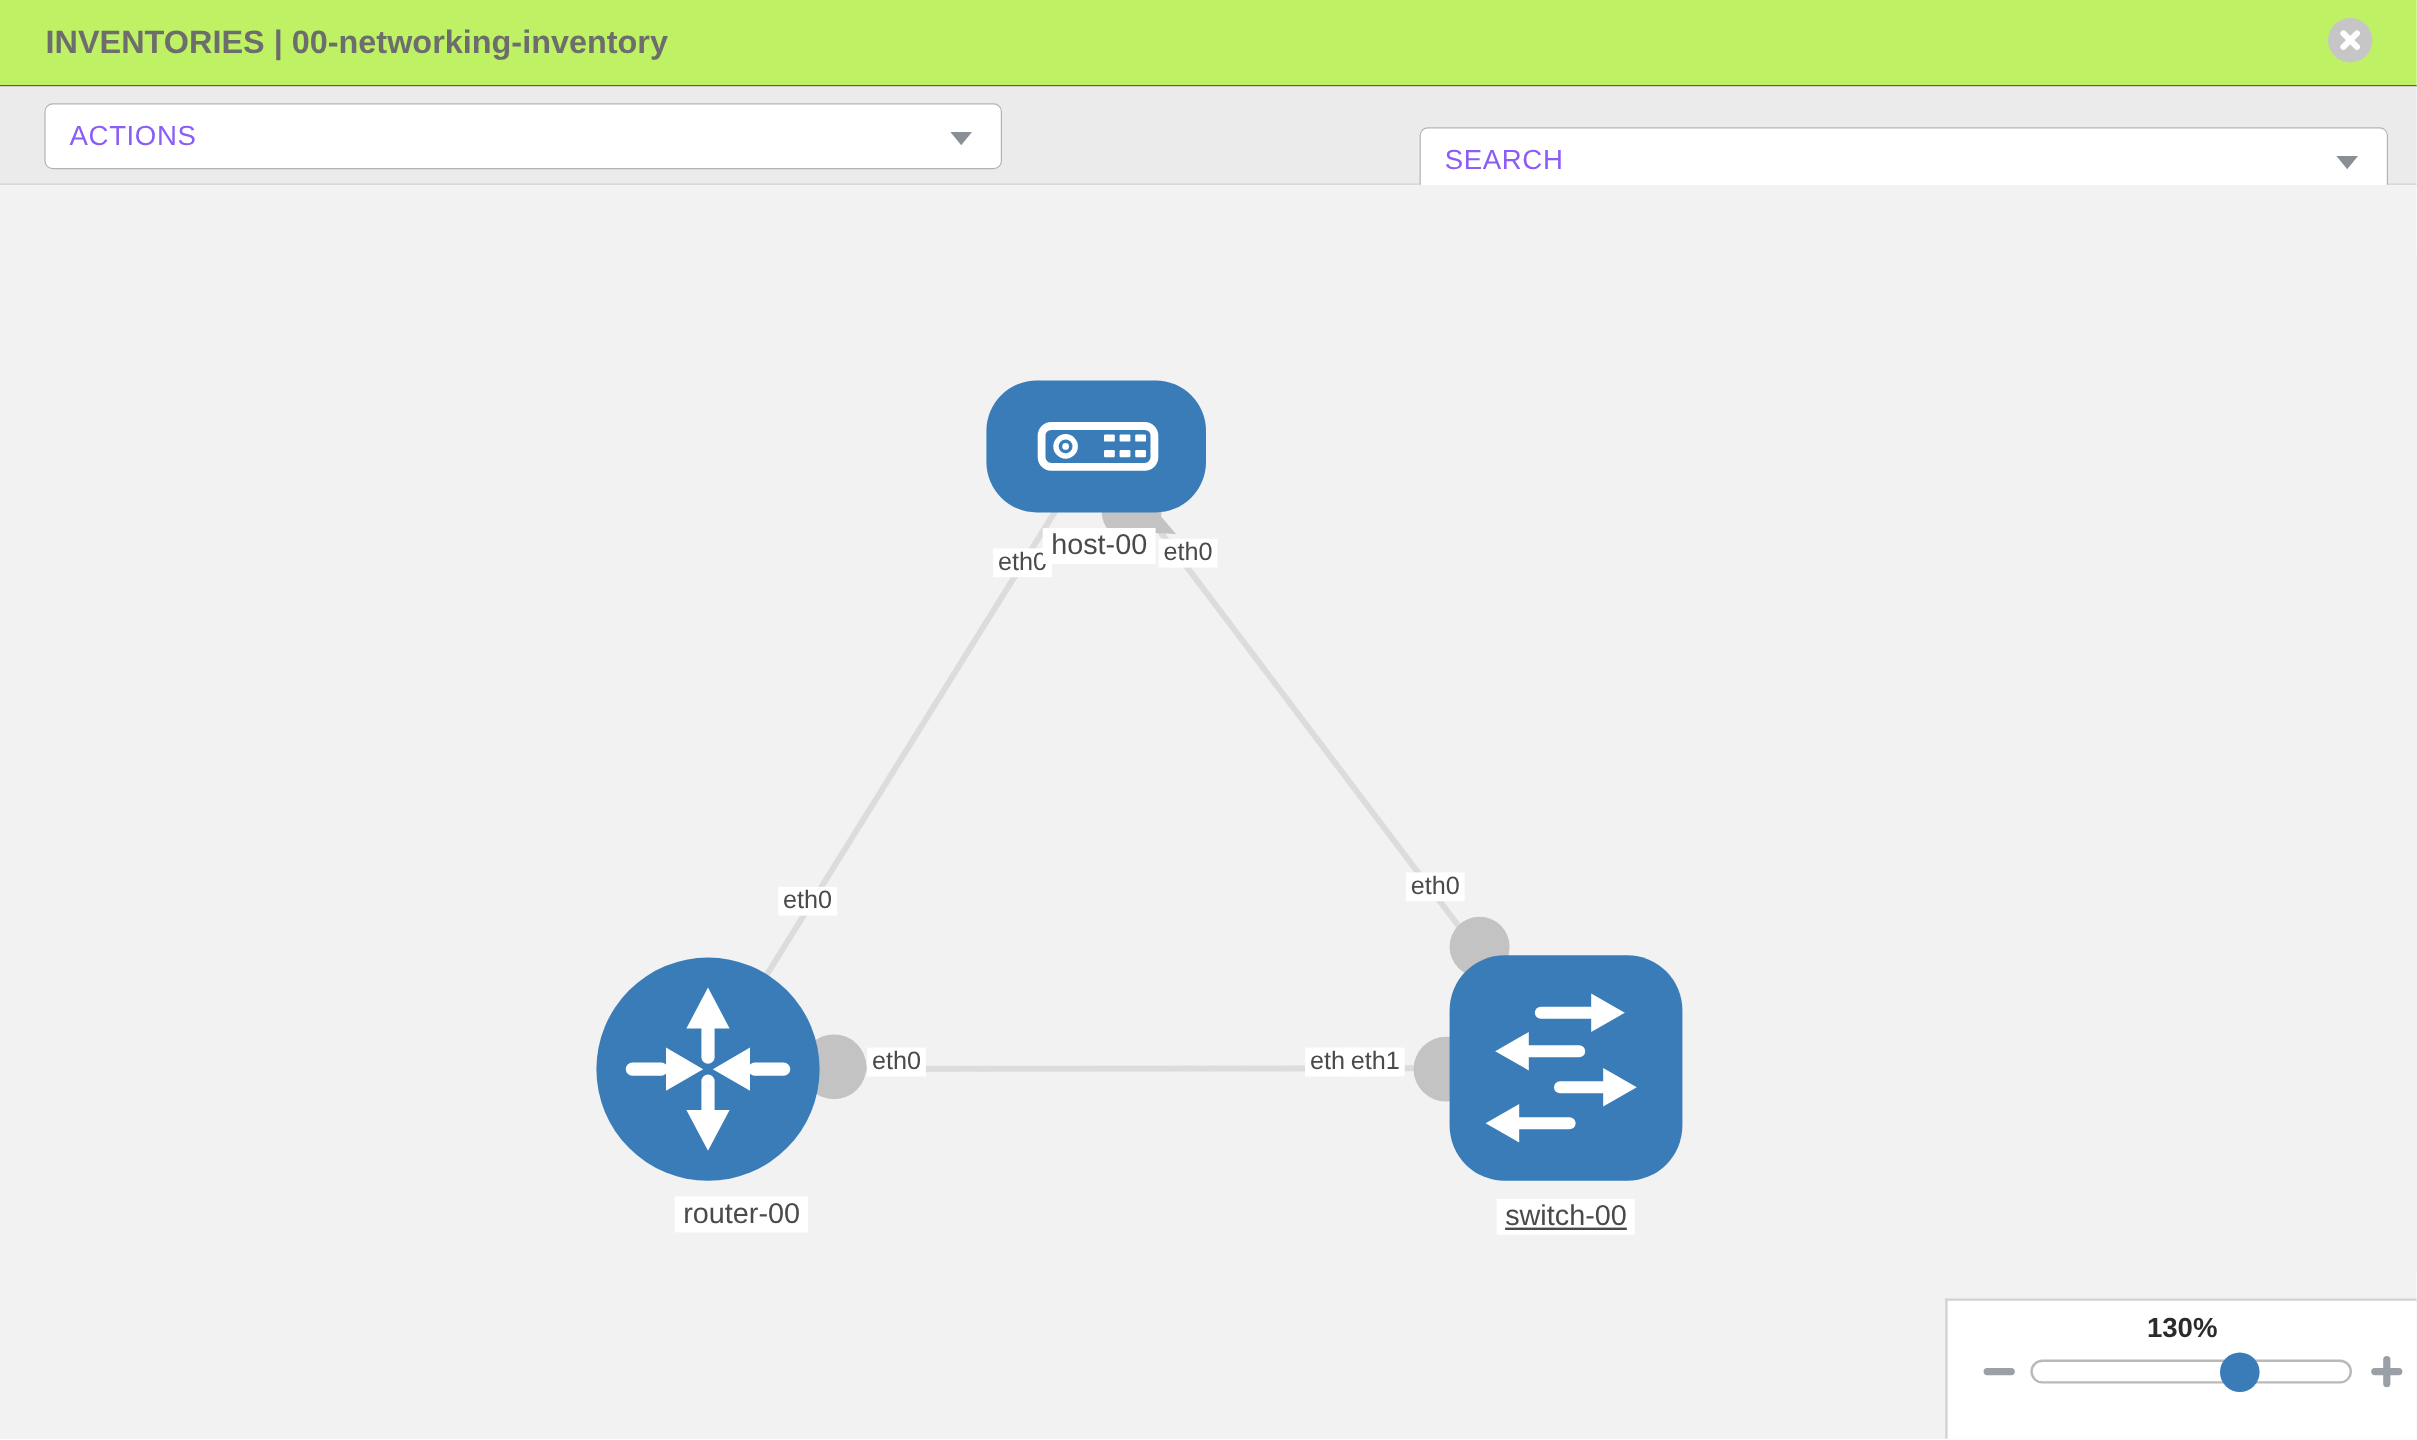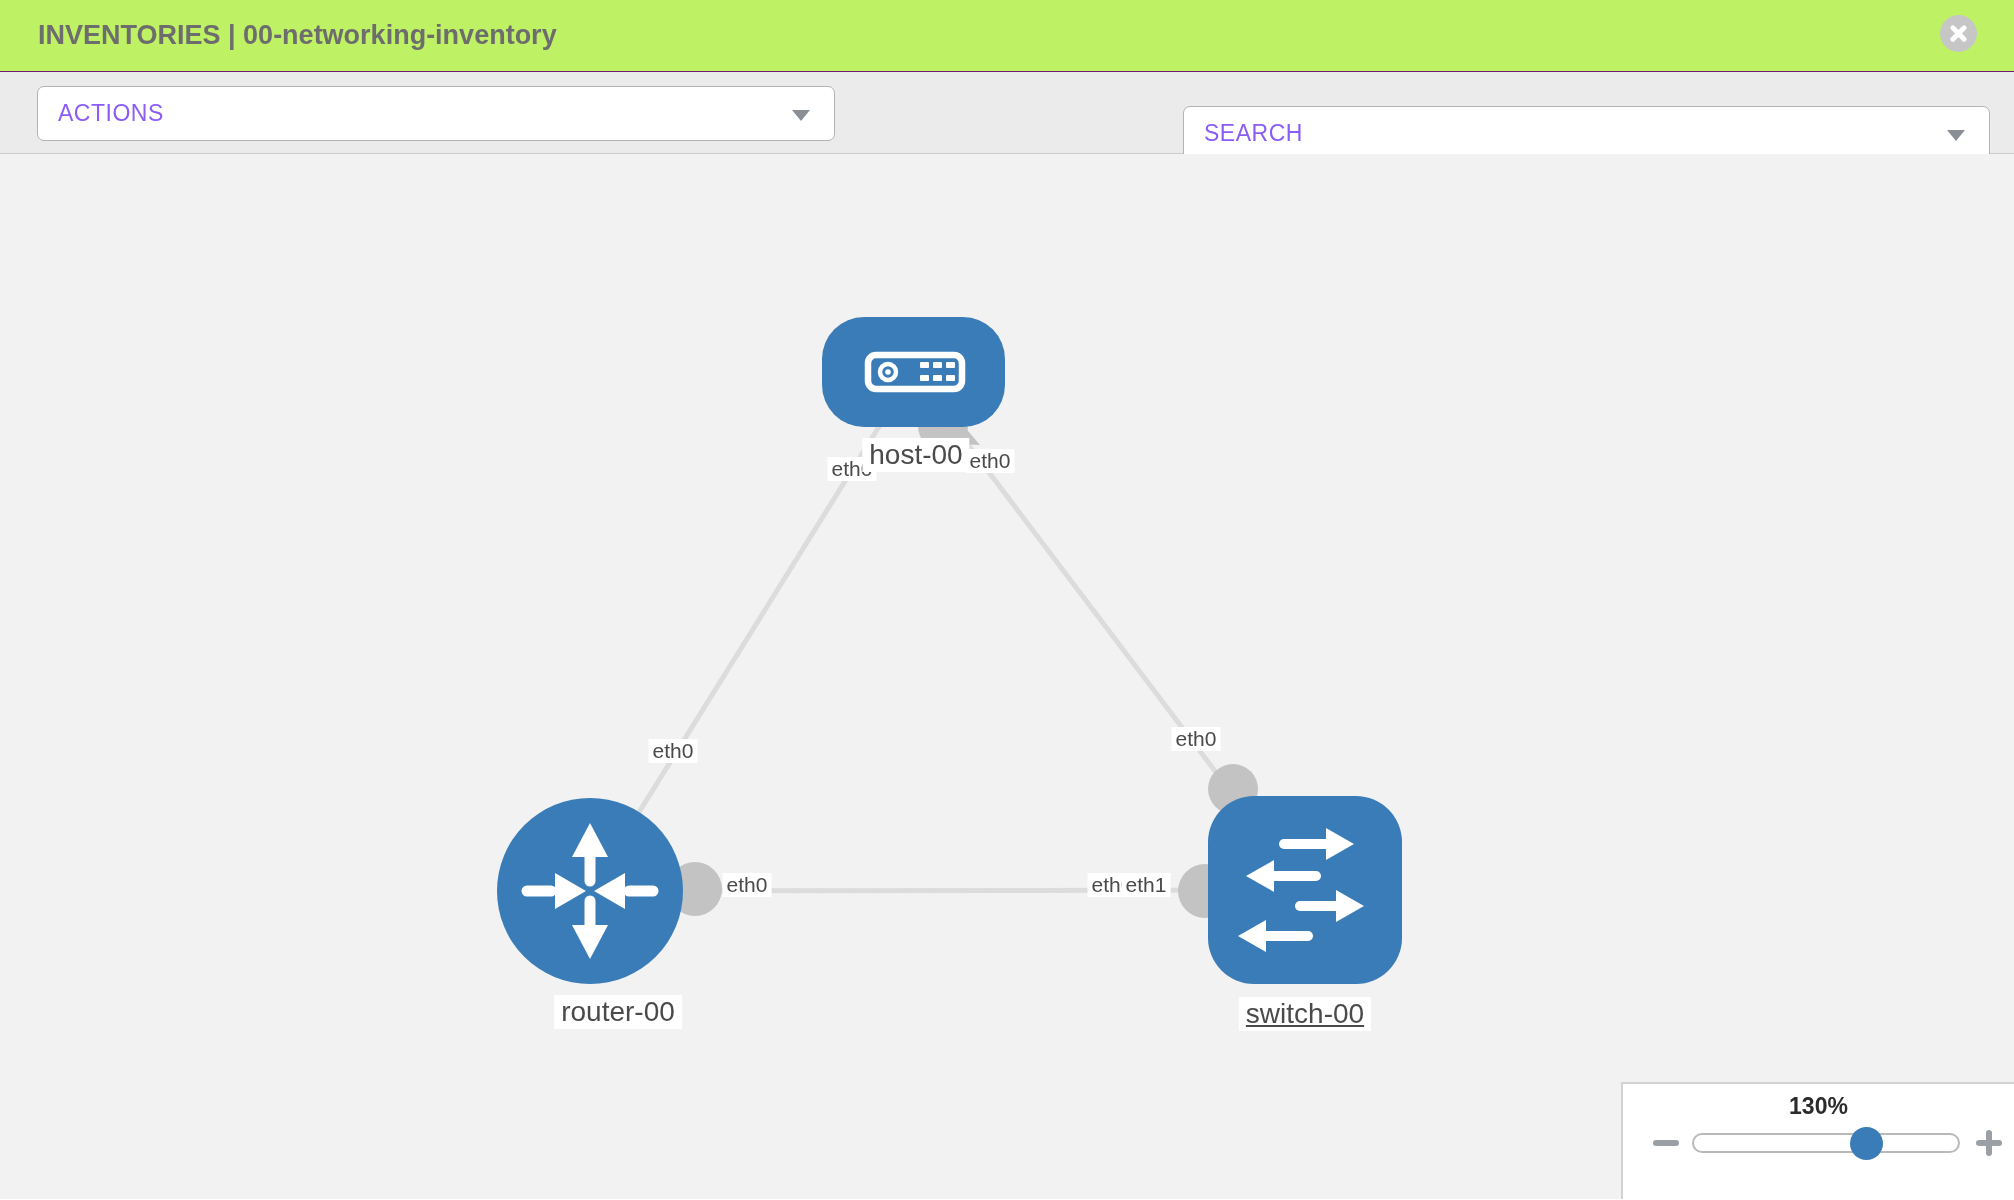--- a/index.html
+++ b/index.html
@@ -32,21 +32,21 @@
   .tool-icon { position:absolute; top:95px; width:44px; height:44px; cursor:pointer; }
   .tool-icon.wrench { left:1044px; }
   .tool-icon.key    { left:1112px; }
 
   
   .canvas { position:relative; height:1045px; background:#f2f2f2; overflow:hidden; }
   .topo-svg { position:absolute; left:0; top:0; }
 
   .chip { position:absolute; transform:translate(-50%,-50%); background:#fff;
           color:#4a4a4a; white-space:nowrap; }
-  .chip.node-label { font-size:28px; padding:1px 7px; }
+  .chip.node-label { font-size:24px; padding:1px 7px; }
   .chip.eth { font-size:21px; padding:0 4px; }
 
   
   .zoom-panel { position:absolute; right:0; bottom:0; width:393px; height:117px;
                 background:#fff; border-left:2px solid #d2d2d2; border-top:2px solid #d2d2d2;font-weight:bold; }
   .zoom-level { position:absolute; left:0; top:9px; width:100%; text-align:center;
                 font-size:23px; color:#2b2b2b; }
   .zoom-minus, .zoom-plus { position:absolute; top:44px; width:30px; height:30px; cursor:pointer; }
   .zoom-minus { left:28px; } .zoom-plus { left:351px; }
   .zp-bar { position:absolute; background:#9aa0a6; border-radius:3px; }

